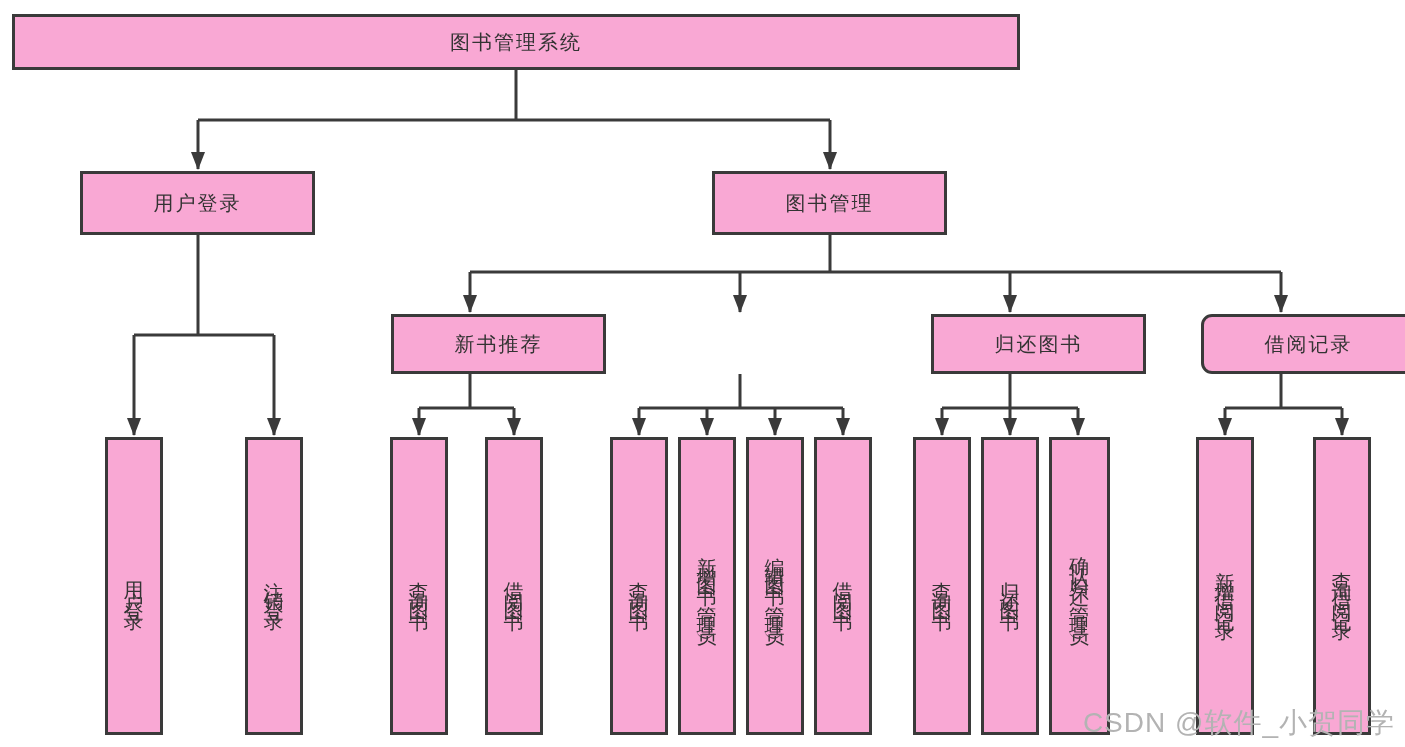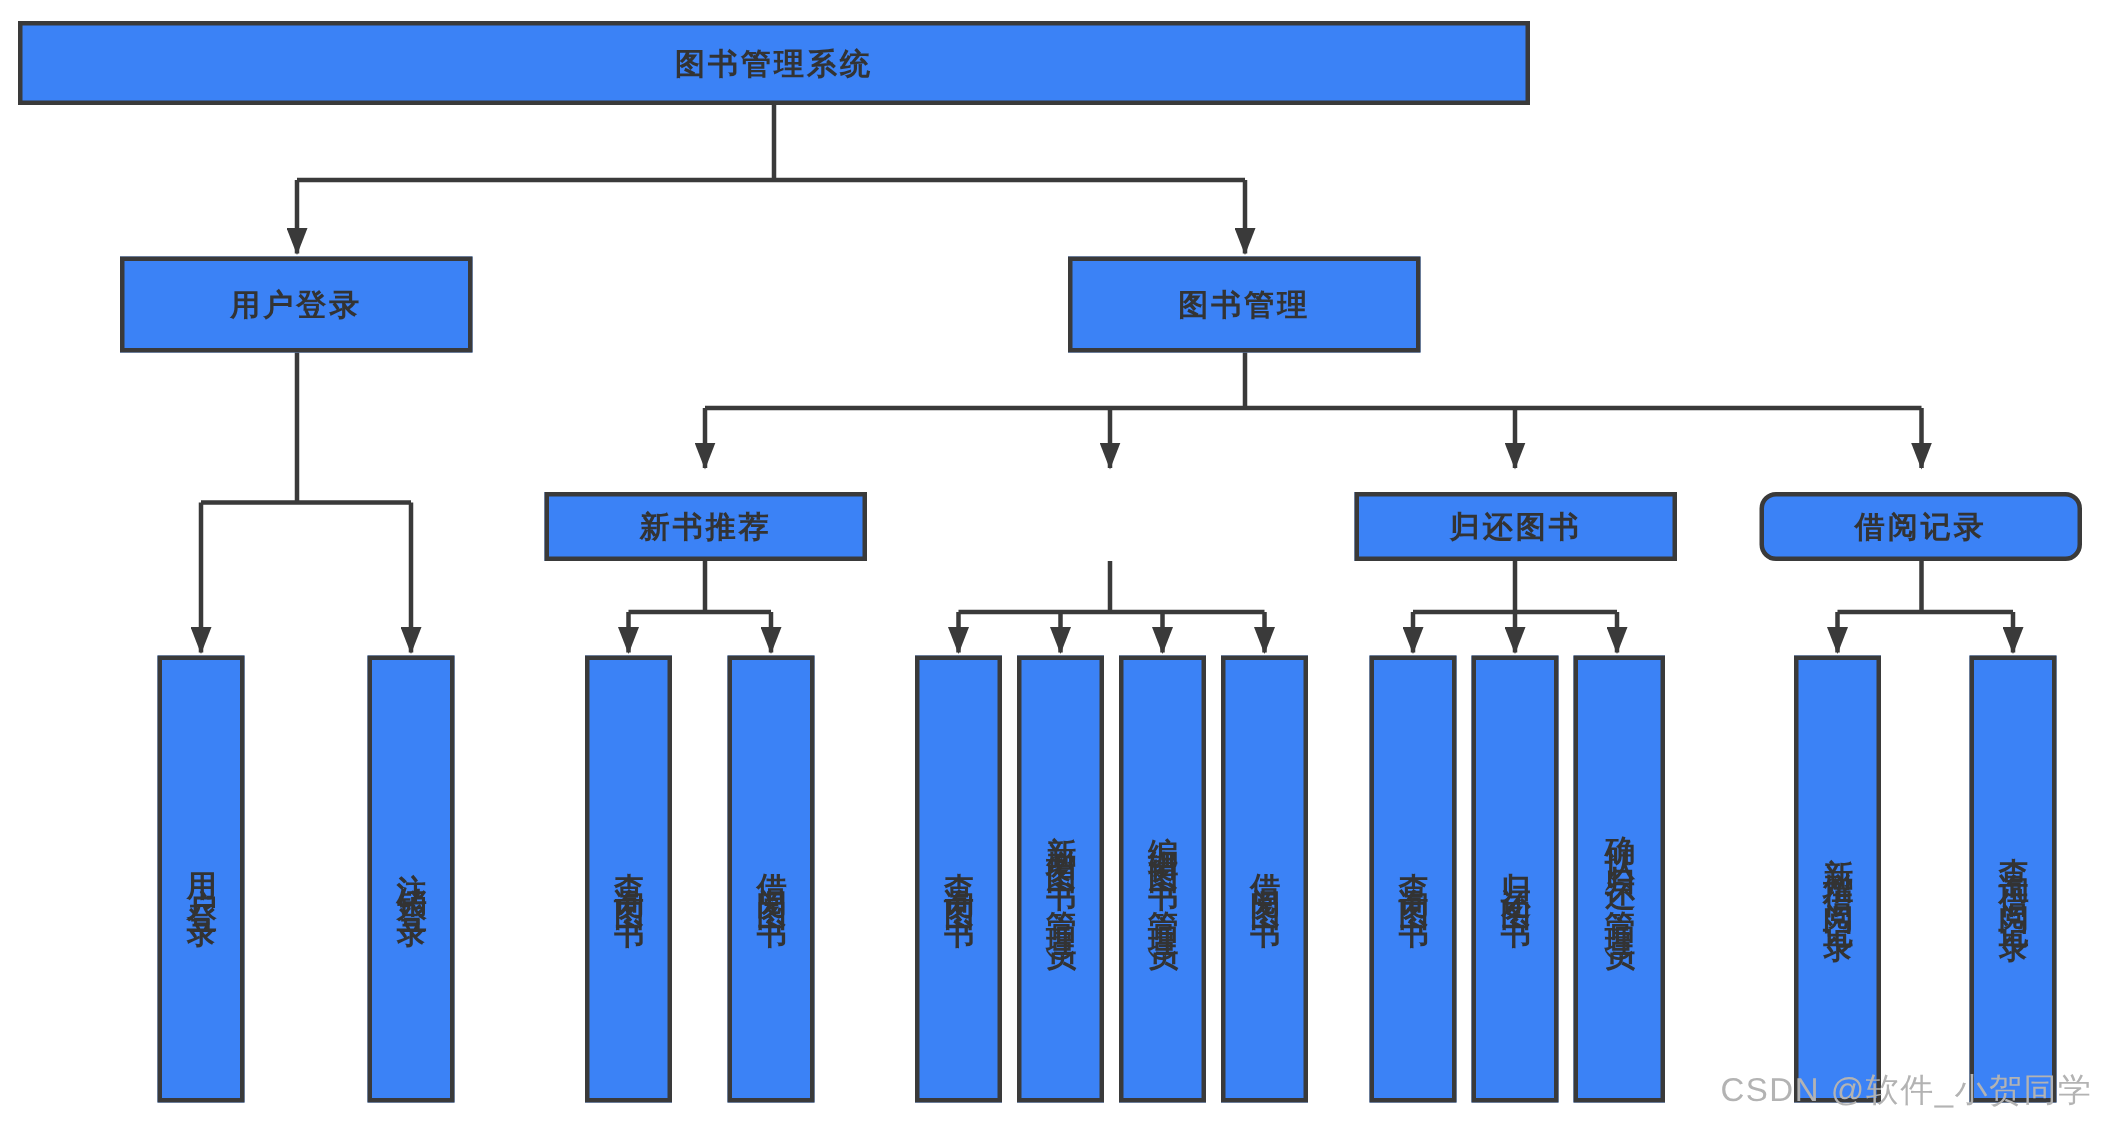--- a/index.html
+++ b/index.html
@@ -19,46 +19,45 @@
   .connector-layer {
     position: absolute;
     left: 0; top: 0;
     width: 1405px; height: 747px;
     pointer-events: none;
   }
   .node {
     position: absolute;
     box-sizing: border-box;
     border: 3px solid #3a3a3a;
-    background: #3b82f6;
+    background: #f9a8d4;
     display: flex;
     align-items: center;
     justify-content: center;
     font-size: 20px;
     letter-spacing: 2px;
     color: #333333;
-    font-weight: bold;
   }
   .node-root   { left: 12px;  top: 14px;  width: 1008px; height: 56px; }
   .node-l2     { top: 171px; height: 64px; width: 235px; }
-  .node-l3     { top: 328px; height: 46px; width: 215px; }
+  .node-l3     { top: 314px; height: 60px; width: 215px; margin-left: 28px; }
   .node-leaf   { top: 437px; height: 298px; width: 58px; padding: 6px 0; }
   .node-leaf span {
     writing-mode: vertical-rl;
     text-orientation: mixed;
     letter-spacing: 10px;
     font-size: 20px;
     line-height: 1;
     white-space: nowrap;
   }
   .watermark {
     position: absolute;
     right: 10px;
     bottom: 5px;
-    font-size: 22px;
+    font-size: 28px;
     color: #b3b3b3;
     letter-spacing: 1px;
     white-space: nowrap;
   }
 </style>
 </head>
 <body>
 
 <div class="canvas">
 

